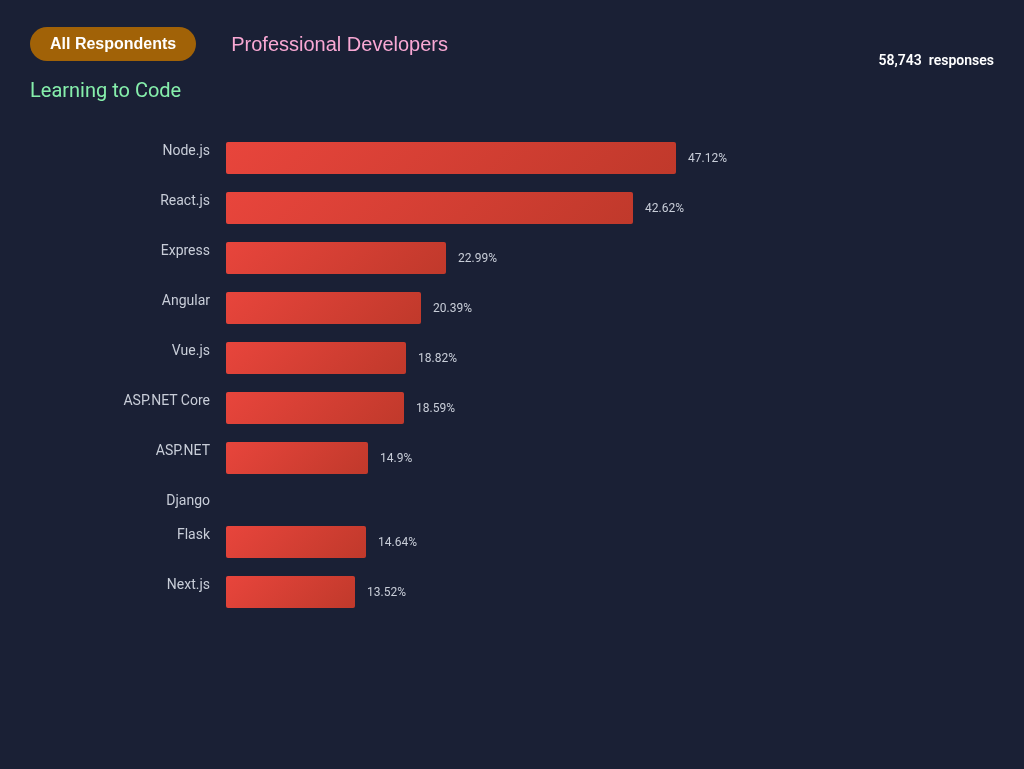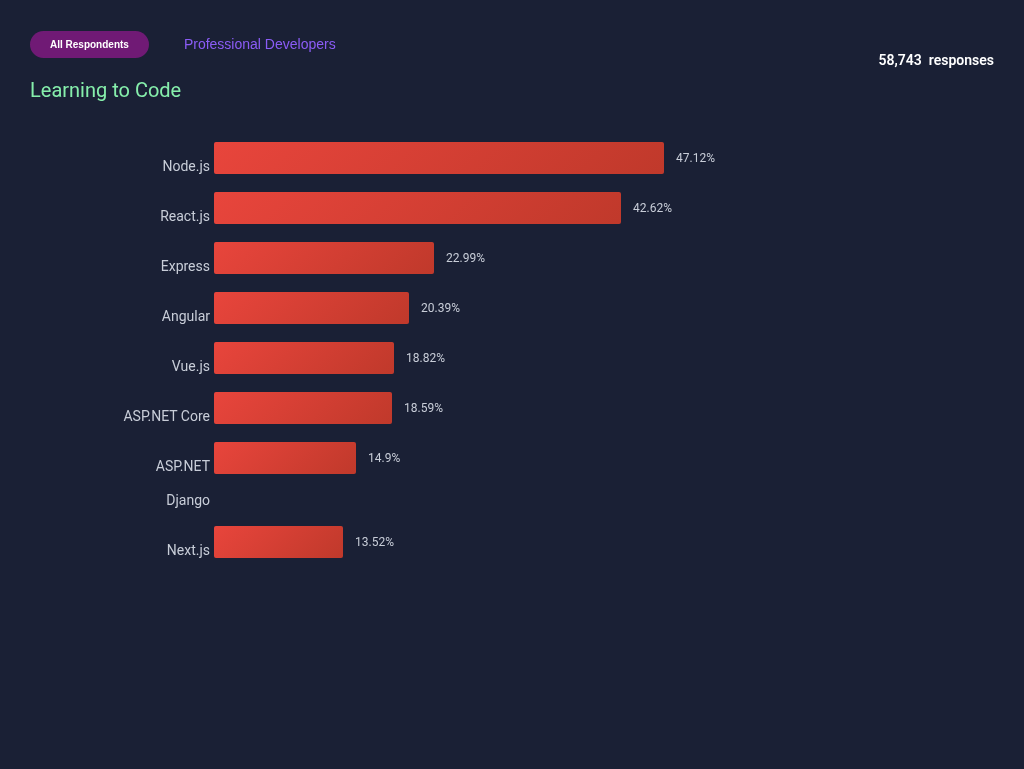--- a/index.html
+++ b/index.html
@@ -24,35 +24,35 @@
       margin-bottom: 10px;
     }
 
     .header-left {
       display: flex;
       align-items: center;
       gap: 30px;
     }
 
     .tab-active {
-      background-color: #701a75;
+      background-color: #a16207;
       color: white;
       border: none;
       border-radius: 20px;
       padding: 8px 20px;
-      font-size: 10px;
+      font-size: 16px;
       font-weight: 600;
       cursor: pointer;
     }
 
     .tab-inactive {
       background: transparent;
-      color: #8b5cf6;
+      color: #f9a8d4;
       border: none;
-      font-size: 14px;
+      font-size: 20px;
       cursor: pointer;
       padding: 8px 5px;
     }
 
     .responses-count {
       font-size: 14px;
       color: #aab0c0;
       margin-top: 32px;
     }
 
@@ -71,22 +71,22 @@
     .chart-container {
       display: flex;
       flex-direction: column;
       gap: 18px;
       padding-left: 60px;
       padding-right: 60px;
     }
 
     .chart-row {
       display: flex;
-      align-items: flex-end;
-      gap: 4px;
+      align-items: flex-start;
+      gap: 16px;
     }
 
     .chart-label {
       text-align: right;
       width: 120px;
       font-size: 14px;
       color: #c8cdd8;
       flex-shrink: 0;
     }
 
@@ -175,20 +175,27 @@
         <div class="chart-label">ASP.NET</div>
         <div class="bar-wrapper">
           <div class="bar" style="width: 142px;"></div>
           <div class="bar-value">14.9%</div>
         </div>
       </div>
       <div class="chart-row">
         <div class="chart-label">Django</div>
       </div>
       <div class="chart-row">
+        <div class="chart-label">Flask</div>
+        <div class="bar-wrapper">
+          <div class="bar" style="width: 140px;"></div>
+          <div class="bar-value">14.64%</div>
+        </div>
+      </div>
+      <div class="chart-row">
         <div class="chart-label">Next.js</div>
         <div class="bar-wrapper">
           <div class="bar" style="width: 129px;"></div>
           <div class="bar-value">13.52%</div>
         </div>
       </div>
     </div>
 </div>
 
 </body></html>

